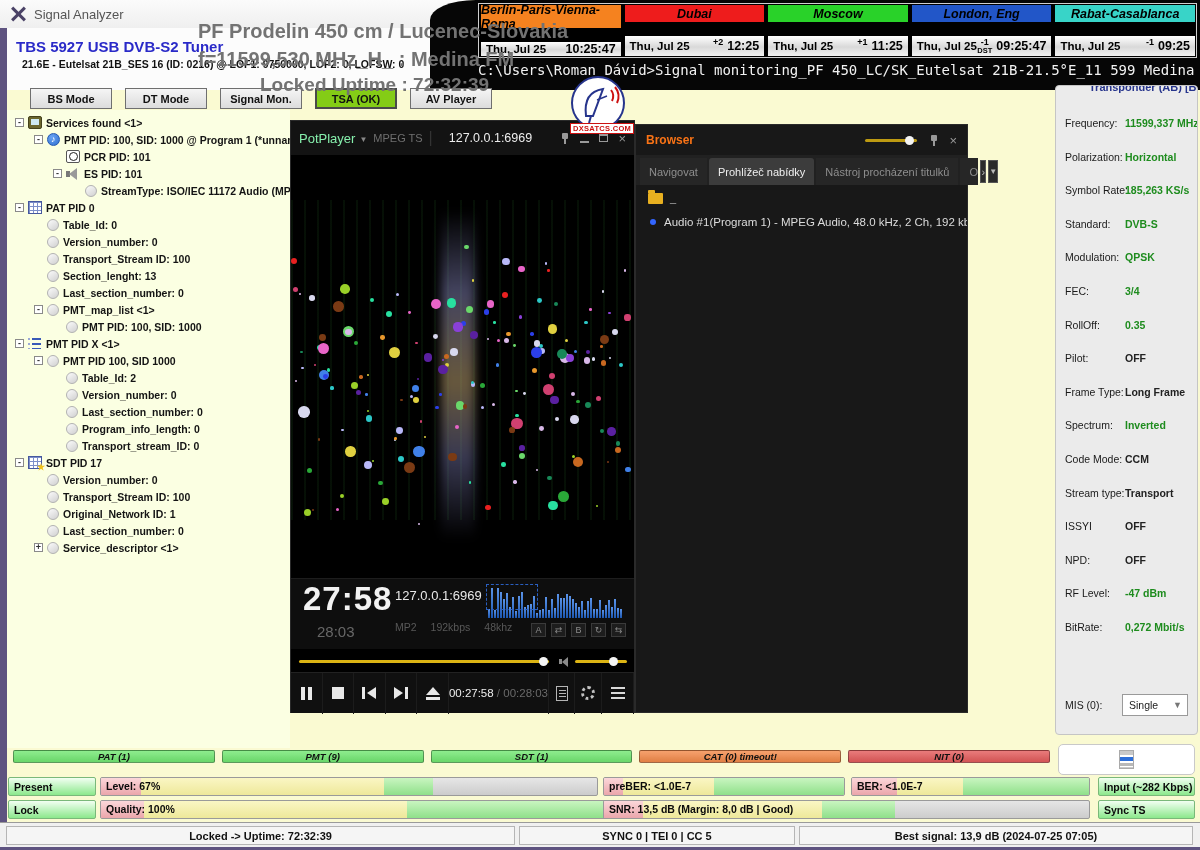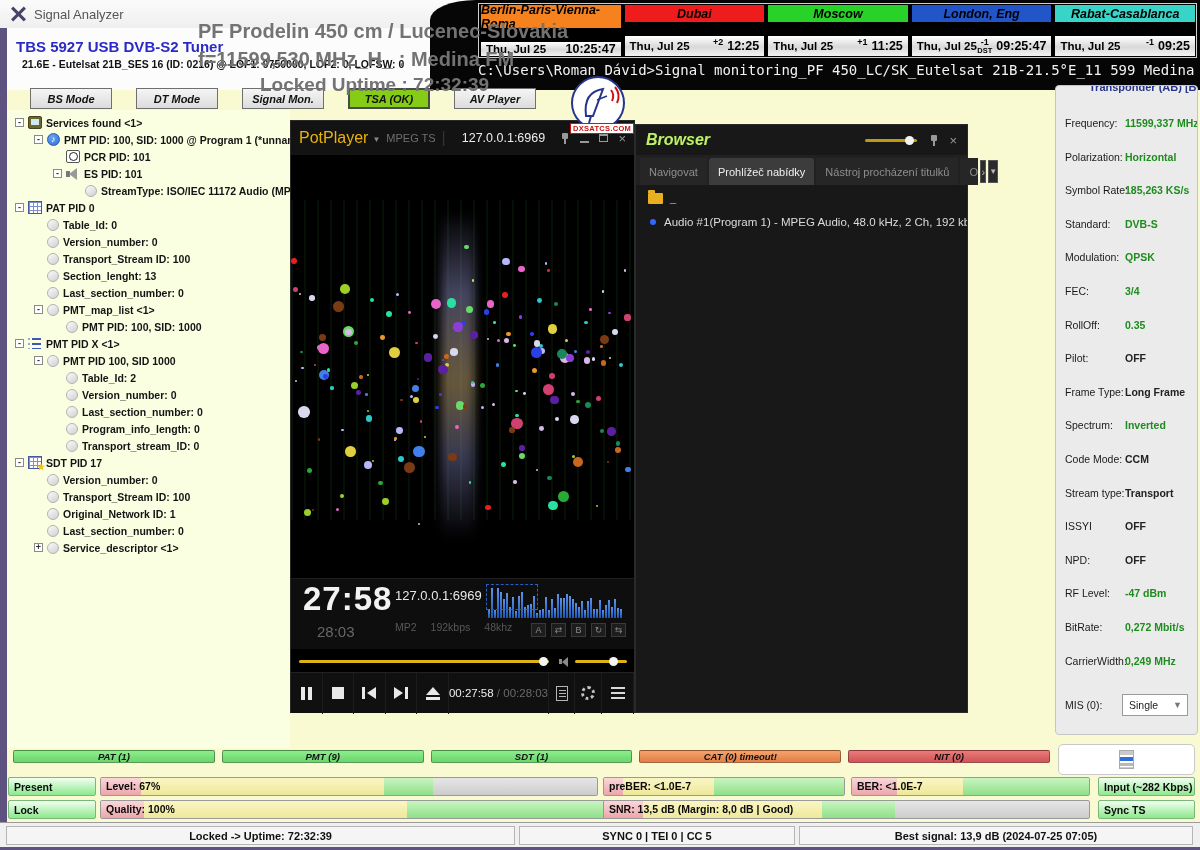--- a/index.html
+++ b/index.html
@@ -35,21 +35,21 @@
   .clock-body{height:28px;margin-top:12px;background:linear-gradient(#ffffff,#d9d9d9 55%,#f2f2f2);
               display:flex;align-items:center;padding:0 5px;border:1px solid #000;}
   .clock-date{font-size:11.5px;font-weight:700;color:#000;white-space:nowrap;}
   .clock-off{font-size:9px;font-weight:700;color:#000;margin-left:auto;align-self:flex-start;line-height:9px;padding-top:2px;text-align:center;}
   .clock-off .sub{display:block;font-size:7.5px;line-height:7px;}
   .clock-time{font-size:12.5px;font-weight:700;color:#000;margin-left:4px;white-space:nowrap;}
   .terminal{position:absolute;left:48px;top:62px;width:718px;font-family:"DejaVu Sans Mono",monospace;
             font-size:14px;color:#f2f2f2;white-space:nowrap;}
 
   
-  .tabs{position:absolute;left:30px;top:88px;display:flex;gap:24px;font-style:italic;}
+  .tabs{position:absolute;left:30px;top:88px;display:flex;gap:13px;}
   .tabbtn{width:82px;height:21px;background:linear-gradient(#f5f5f5,#dcdcdc);border:1px solid #6f6f6f;
           font-size:11px;font-weight:700;color:#111;display:flex;align-items:center;justify-content:center;}
   .tabbtn.active{background:#84cc16;border:2px solid #4a4a4a;}
 
   
   .tree{position:absolute;left:7px;top:110px;width:283px;height:638px;background:#fbffe2;padding-top:4px;overflow:hidden;}
   .tree-row{display:flex;align-items:center;height:17px;font-size:10.5px;font-weight:700;color:#141414;white-space:nowrap;}
   .expbox{width:9px;height:9px;border:1px solid #8a8a8a;background:#fff;font:700 9px/7px "Liberation Sans",sans-serif;
           text-align:center;color:#333;margin-right:4px;flex:0 0 auto;}
   .ti{display:inline-block;position:relative;width:14px;height:13px;margin-right:4px;flex:0 0 auto;}
@@ -67,21 +67,21 @@
       background-size:4px 4px;}
   .ti-gridstar::after{content:"★";position:absolute;right:-4px;bottom:-4px;color:#f2c21a;font-size:9px;}
   .ti-list::before{content:"";position:absolute;left:4px;top:1px;width:9px;height:11px;
       background:repeating-linear-gradient(#3a5ab8 0 2px,transparent 2px 5px);}
   .ti-list::after{content:"";position:absolute;left:0;top:1px;width:2px;height:11px;
       background:repeating-linear-gradient(#9aa8d8 0 2px,transparent 2px 5px);}
 
   
   .player{position:absolute;left:290px;top:120px;width:345px;height:593px;background:#000;border:1px solid #2a2a2a;}
   .pp-title{position:absolute;left:0;top:0;right:0;height:34px;background:#131313;display:flex;align-items:center;padding:0 8px;}
-  .pp-name{color:#eab308;font-size:16px;}
+  .pp-name{color:#86efac;font-size:13px;}
   .pp-caret{color:#888;font-size:8px;margin:2px 6px 0 4px;}
   .pp-sep{color:#333;margin:0 6px;}
   .pp-type{color:#6f6f6f;font-size:11px;}
   .pp-url{color:#ececec;font-size:12.5px;margin-left:10px;}
   .pp-winbtns{margin-left:auto;display:flex;align-items:center;gap:10px;color:#8a8a8a;}
   .ic-pin{position:relative;width:10px;height:13px;}
   .ic-pin::before{content:"";position:absolute;top:1px;left:2px;width:6px;height:6px;background:#999;border-radius:1px;}
   .ic-pin::after{content:"";position:absolute;top:7px;left:4px;width:2px;height:5px;background:#999;}
   .ic-min{width:9px;height:2px;background:#999;margin-top:8px;}
   .ic-max{width:9px;height:8px;border:1px solid #999;border-top-width:2px;}
@@ -132,21 +132,21 @@
   .ic-menu{width:14px;height:12px;background:repeating-linear-gradient(#d8d8d8 0 2px,transparent 2px 5px);}
 
   
   .logo{position:absolute;left:569px;top:76px;width:62px;height:58px;z-index:8;}
   .logo-label{position:absolute;left:1px;bottom:0;background:#fff;border:1px solid #cc1111;color:#cc1111;
               font-size:7.5px;font-weight:700;padding:0 2px;letter-spacing:0.3px;}
 
   
   .browser{position:absolute;left:635px;top:124px;width:333px;height:589px;background:#181818;border:1px solid #2a2a2a;}
   .br-title{height:30px;display:flex;align-items:center;padding:0 10px;}
-  .br-name{color:#bef264;font-size:16px;font-weight:700;font-style:italic;}
+  .br-name{color:#f97316;font-size:12px;font-weight:700;}
   .br-slider{margin-left:auto;position:relative;width:52px;height:3px;background:#bd9a12;border-radius:2px;}
   .br-slider .thumb{top:-3px;}
   .br-icons{display:flex;gap:10px;align-items:center;margin-left:12px;}
   .br-tabs{height:30px;background:#212121;display:flex;align-items:stretch;padding:3px 0 0 4px;gap:2px;}
   .br-tab{padding:0 9px;font-size:11px;color:#8e8e8e;display:flex;align-items:center;white-space:nowrap;background:#262626;}
   .br-tab.active{background:#3c3c3c;color:#efefef;border-radius:3px 3px 0 0;}
   .br-tab.cut{max-width:56px;overflow:hidden;}
   .br-navbtn{width:20px;display:flex;align-items:center;justify-content:center;color:#b8b8b8;
              background:#2b2b2b;border:1px solid #555;font-size:11px;margin-top:2px;margin-bottom:2px;}
   .br-folder-row{height:26px;display:flex;align-items:center;padding-left:12px;color:#aaa;font-size:11px;}
@@ -787,24 +787,20 @@
           <span class="p-value">OFF</span>
         </div>
         <div class="p-row">
           <span class="p-label">RF Level:</span>
           <span class="p-value green">-47 dBm</span>
         </div>
         <div class="p-row">
           <span class="p-label">BitRate:</span>
           <span class="p-value green">0,272 Mbit/s</span>
         </div>
-        <div class="p-row">
-          <span class="p-label">CarrierWidth:</span>
-          <span class="p-value green">0,249 MHz</span>
-        </div>
       </div>
     <div class="mis-row">
       <span class="mis-label">MIS (0):</span>
       <span class="mis-select">
         <span>Single</span>
         <span class="chev">▼</span>
       </span>
     </div>
   </div>
   <div class="whitebox">

